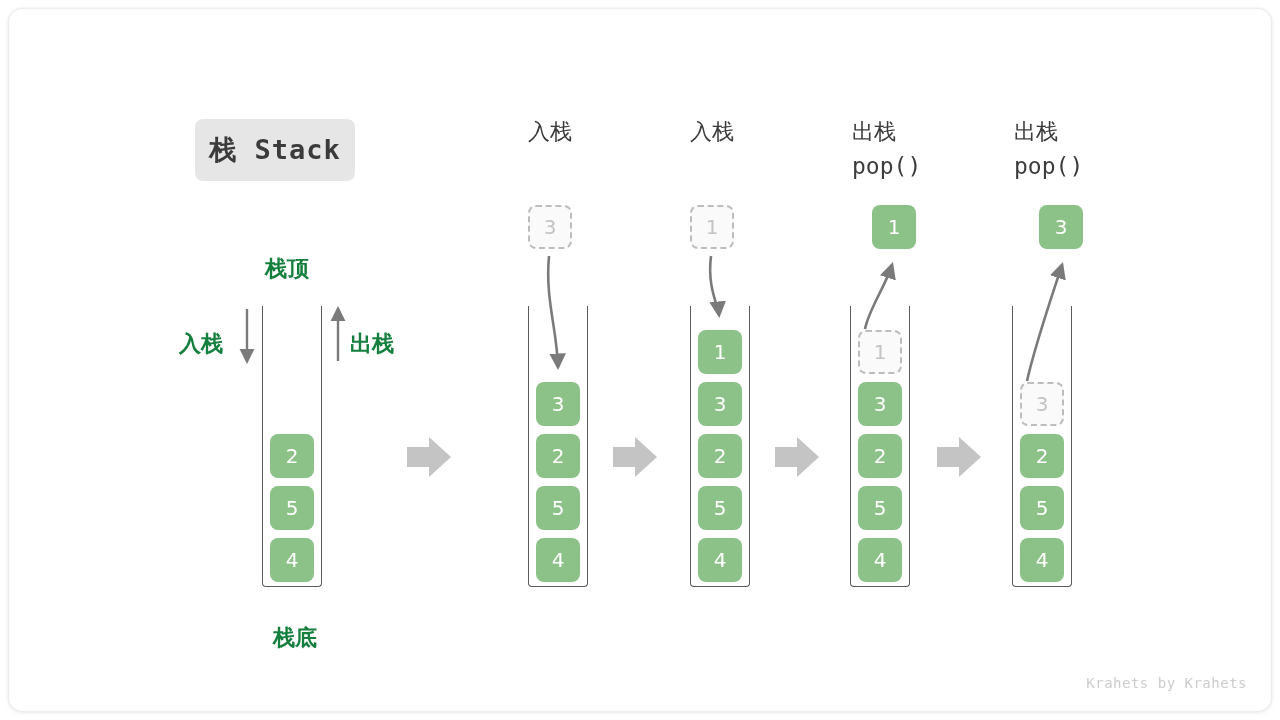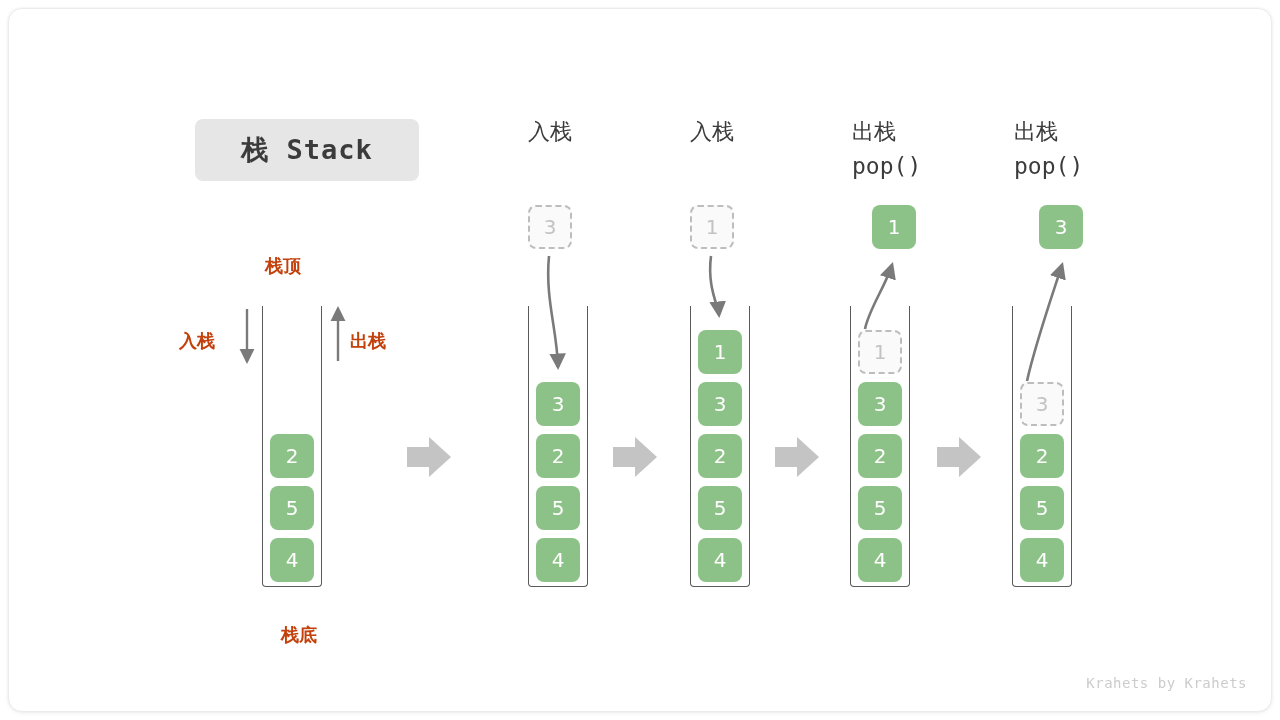--- a/index.html
+++ b/index.html
@@ -26,41 +26,41 @@
     border: 1px solid #ececed;
     box-shadow: 0 1px 4px rgba(0,0,0,0.07), 0 0 0 1px rgba(0,0,0,0.015);
     box-sizing: border-box;
   }
 
   
   #title-badge {
     position: absolute;
     left: 186px;
     top: 110px;
-    width: 224px;
+    width: 160px;
     height: 62px;
     background: #e6e6e6;
     border-radius: 8px;
     display: flex;
     align-items: center;
     justify-content: center;
     font-family: "DejaVu Sans Mono", "Liberation Mono", monospace;
     font-size: 27px;
     font-weight: bold;
     color: #3b3b3b;
     letter-spacing: 1px;
   }
 
   
   .cn-label {
     position: absolute;
     font-family: "DejaVu Sans", "Liberation Sans", sans-serif;
-    font-size: 18px;
+    font-size: 22px;
     font-weight: bold;
-    color: #c2410c;
+    color: #15803d;
     white-space: nowrap;
   }
 
   
   .col-header {
     position: absolute;
     width: 200px;
     text-align: left;
     color: #3b3b3b;
     white-space: nowrap;
@@ -159,21 +159,21 @@
     <span class="cn">出栈</span>
     <span class="code"><span>pop(</span><span class="num"></span><span>)</span></span>
   </div>
 
   <div class="col-header" style="left:1005px; top:106px;">
     <span class="cn">出栈</span>
     <span class="code"><span>pop(</span><span class="num"></span><span>)</span></span>
   </div>
 
   <div class="cn-label" style="left:256px; top:245px;">栈顶</div>
-  <div class="cn-label" style="left:272px; top:614px;font-family:Liberation Serif, serif;">栈底</div>
+  <div class="cn-label" style="left:264px; top:614px;font-family:Liberation Serif, serif;">栈底</div>
   <div class="cn-label" style="left:170px; top:320px;">入栈</div>
   <div class="cn-label" style="left:341px; top:320px;">出栈</div>
 
   <div class="tube" style="left:253px; top:297px; height:281px;"></div>
   <div class="cell filled" style="left:261px; top:425px;">2</div>
   <div class="cell filled" style="left:261px; top:477px;">5</div>
   <div class="cell filled" style="left:261px; top:529px;">4</div>
 
   <div class="cell ghost" style="left:519px; top:196px;">3</div>
   <div class="tube" style="left:519px; top:297px; height:281px;"></div>

